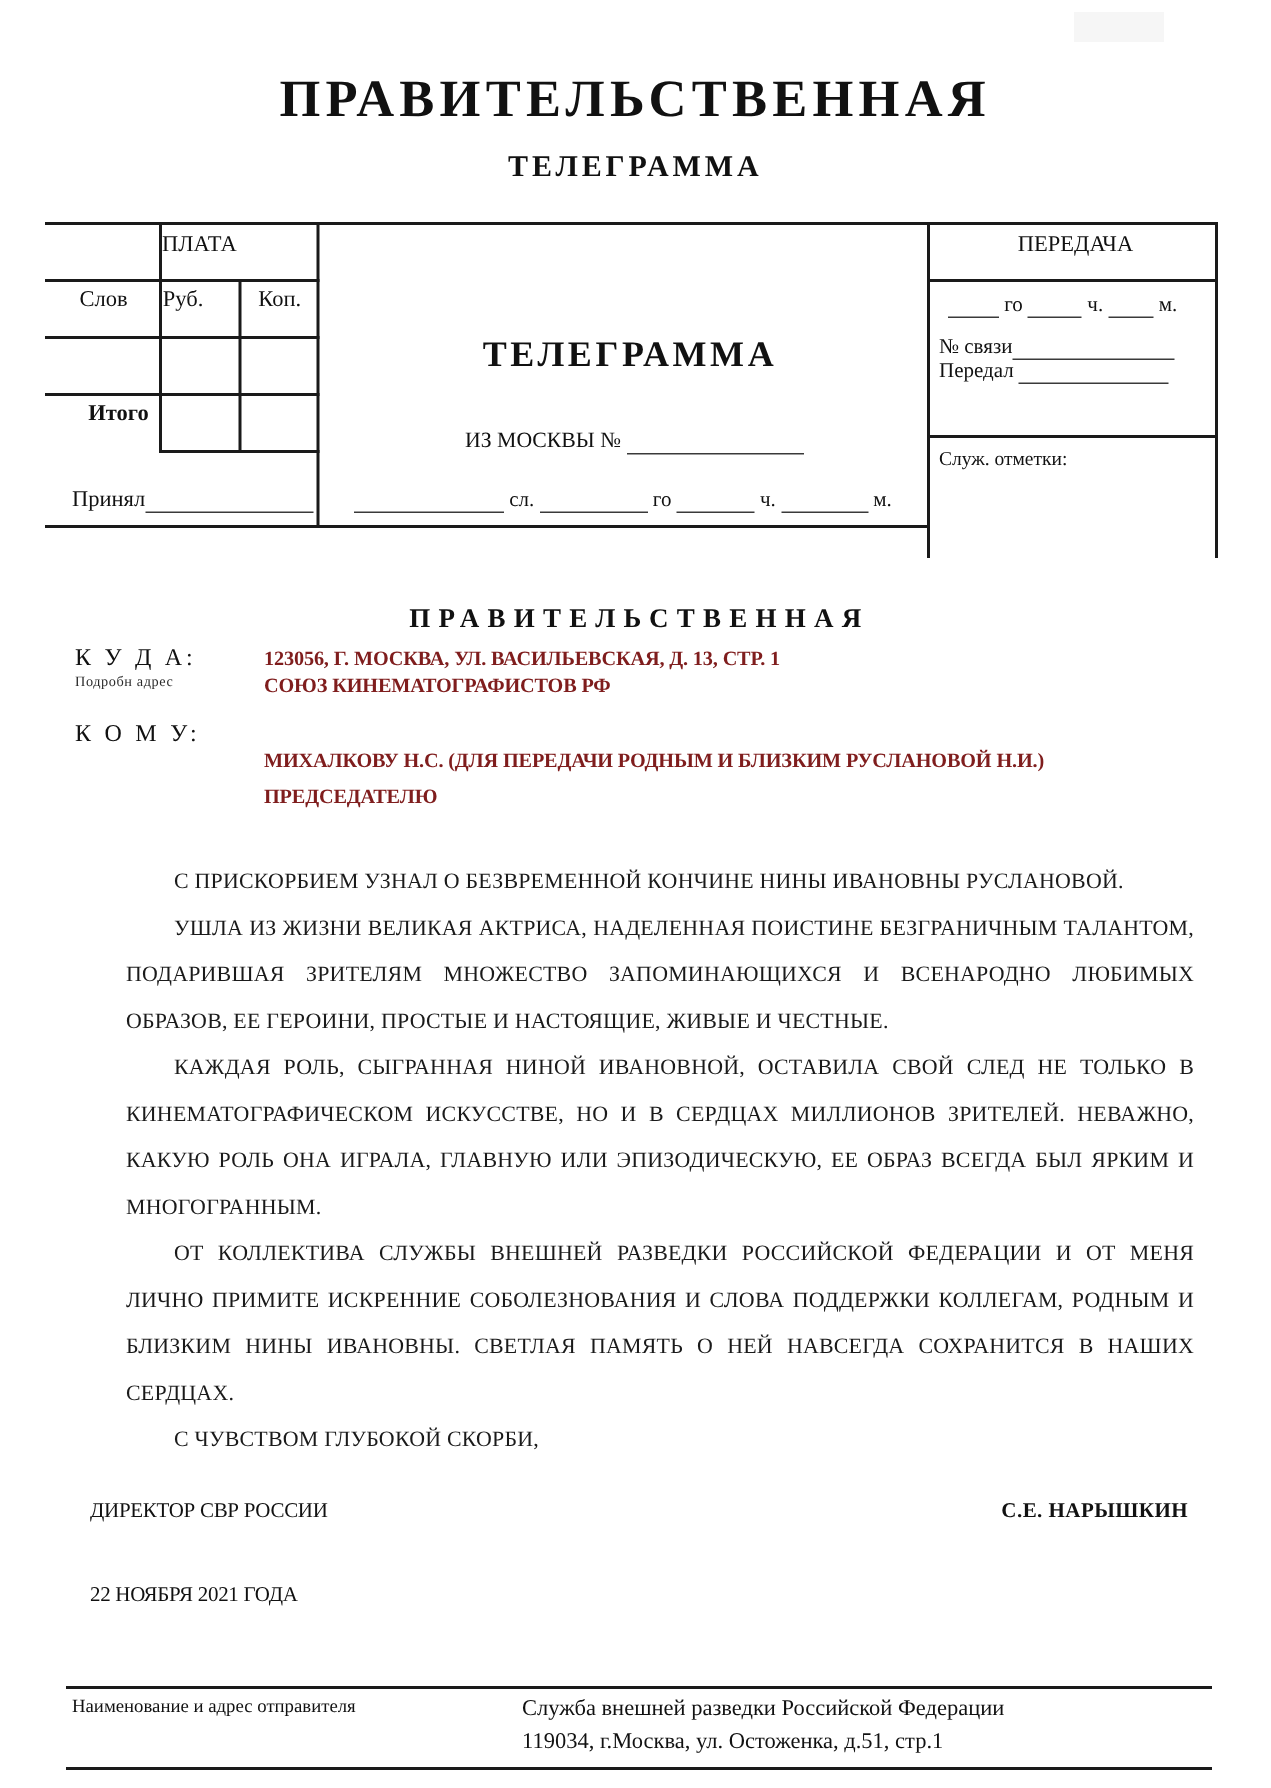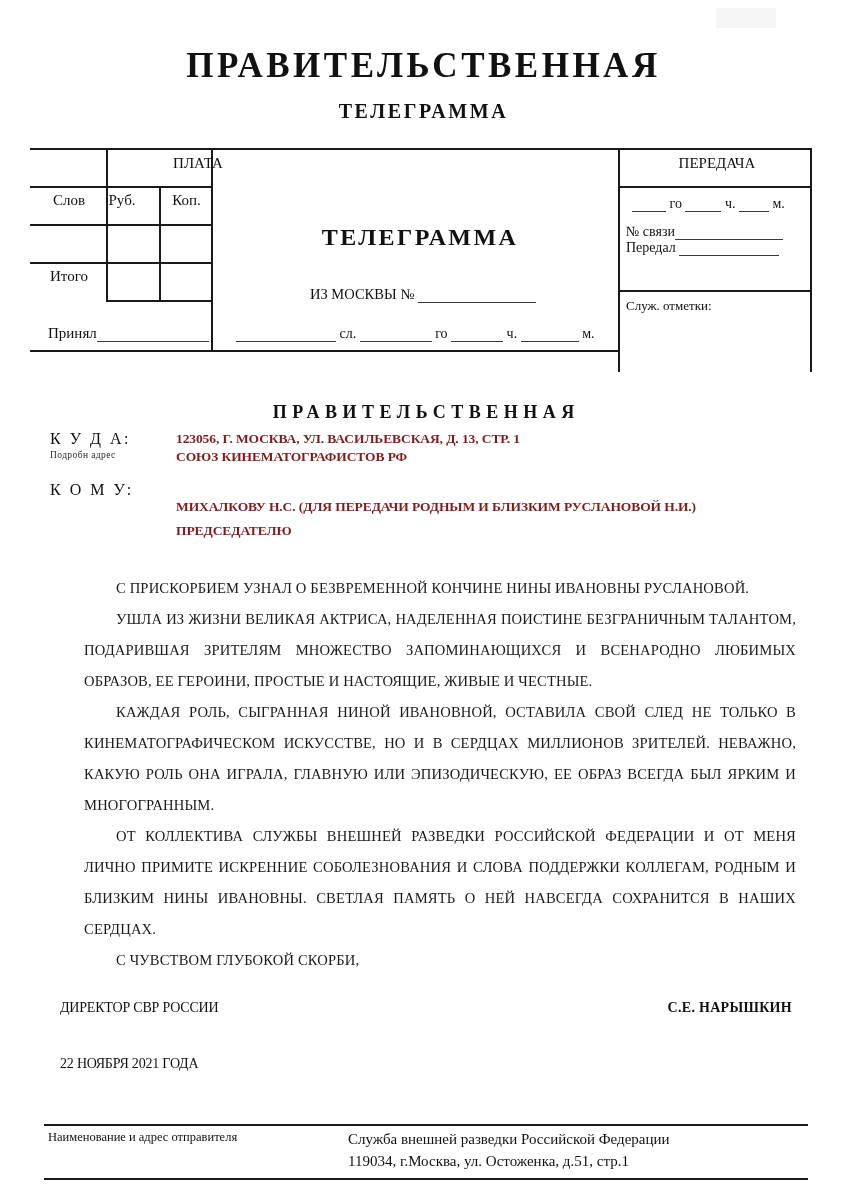--- a/index.html
+++ b/index.html
@@ -60,23 +60,22 @@
     background: #1a1a1a;
   }
   .rule.h { height: 2px; }
   .rule.v { width: 2px; }
 
   .plata-label {
     position: absolute;
     left: 108px;
     top: 155px;
     width: 100px;
-    text-align: center;
-    font-size: 15px;
-    margin-left: 40px;
+    text-align: left;
+    font-size: 15px;
   }
   .lbl-slov {
     position: absolute;
     left: 30px;
     top: 192px;
     width: 78px;
     text-align: center;
     font-size: 15px;
   }
   .lbl-rub {
@@ -90,25 +89,26 @@
   .lbl-kop {
     position: absolute;
     left: 160px;
     top: 192px;
     width: 53px;
     text-align: center;
     font-size: 15px;
   }
   .lbl-itogo {
     position: absolute;
-    left: 30px;
+    left: 40px;
     top: 268px;
     width: 78px;
     text-align: center;
     font-size: 15px;
+    font-weight: bold;
   }
   .lbl-prinyal {
     position: absolute;
     left: 48px;
     top: 325px;
     font-size: 15px;
   }
   .ul-line {
     display: inline-block;
     border-bottom: 1.5px solid #3a3a3a;

